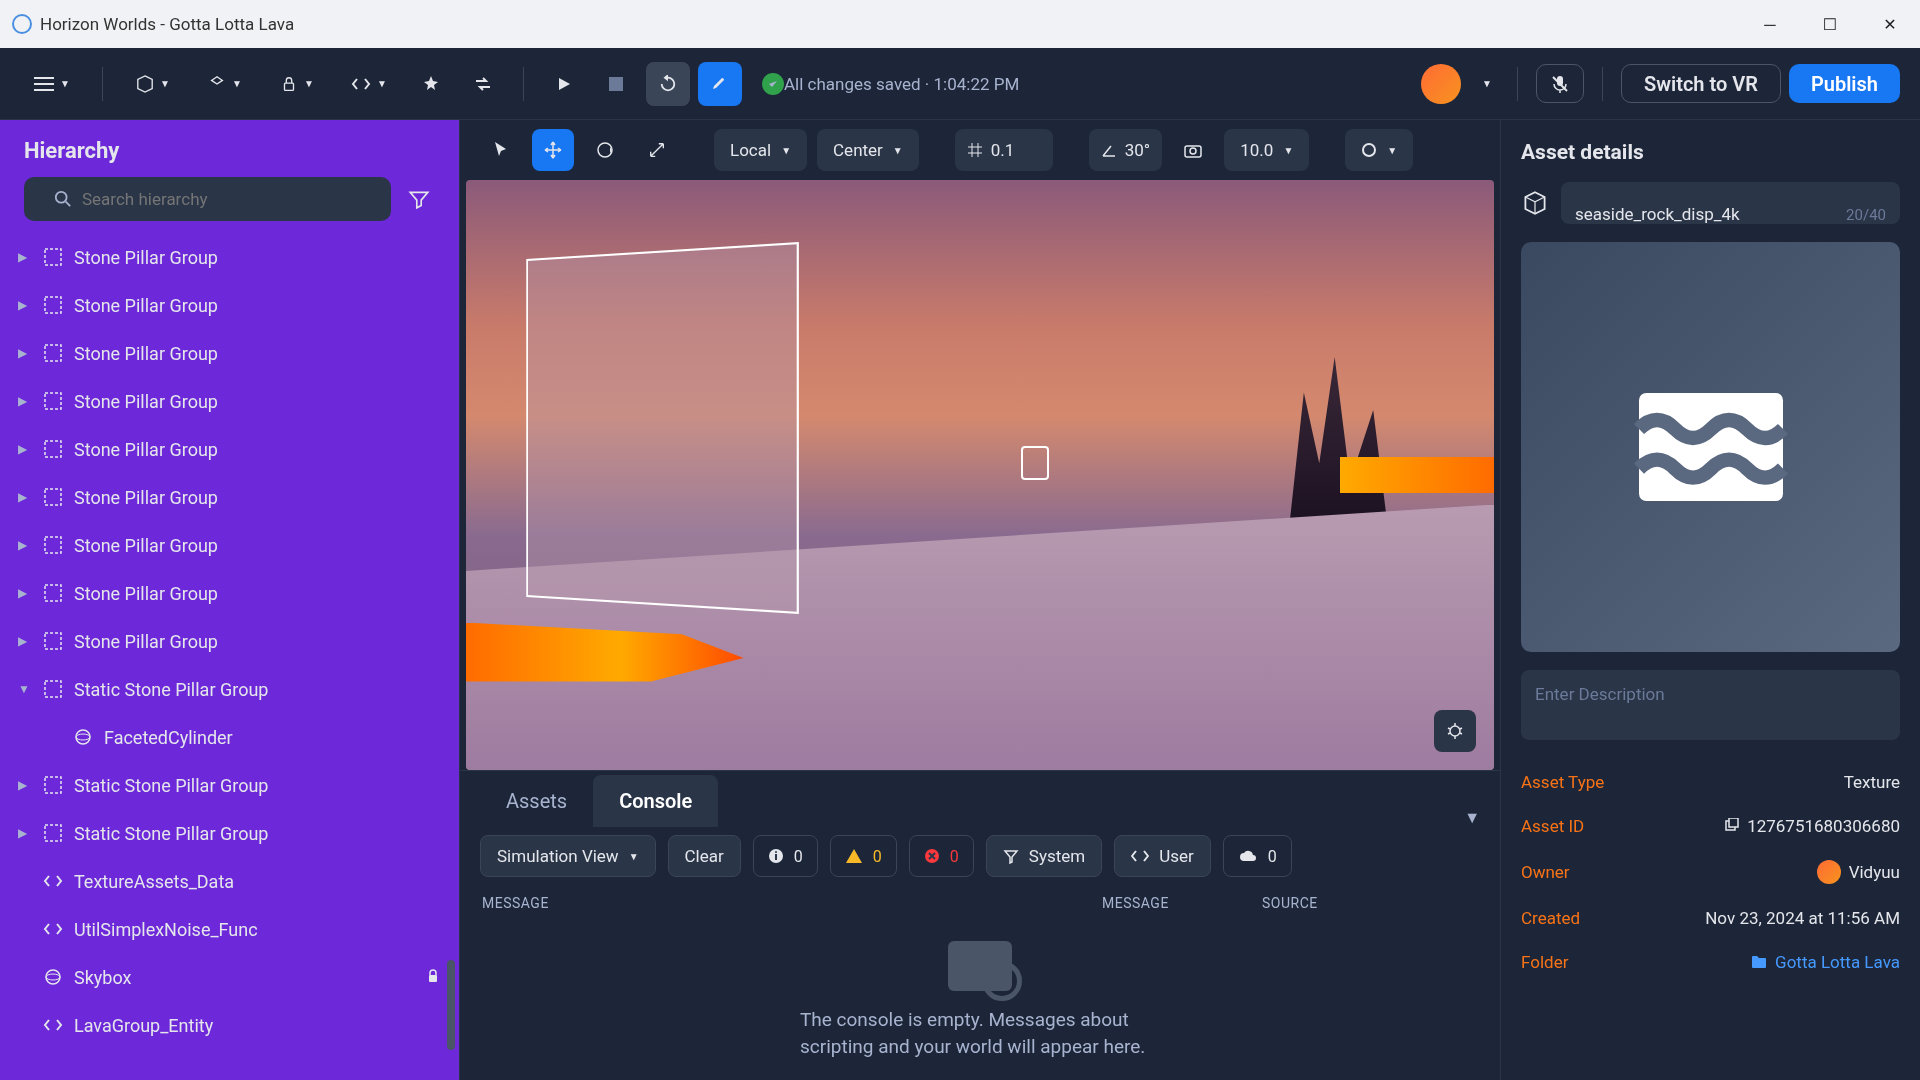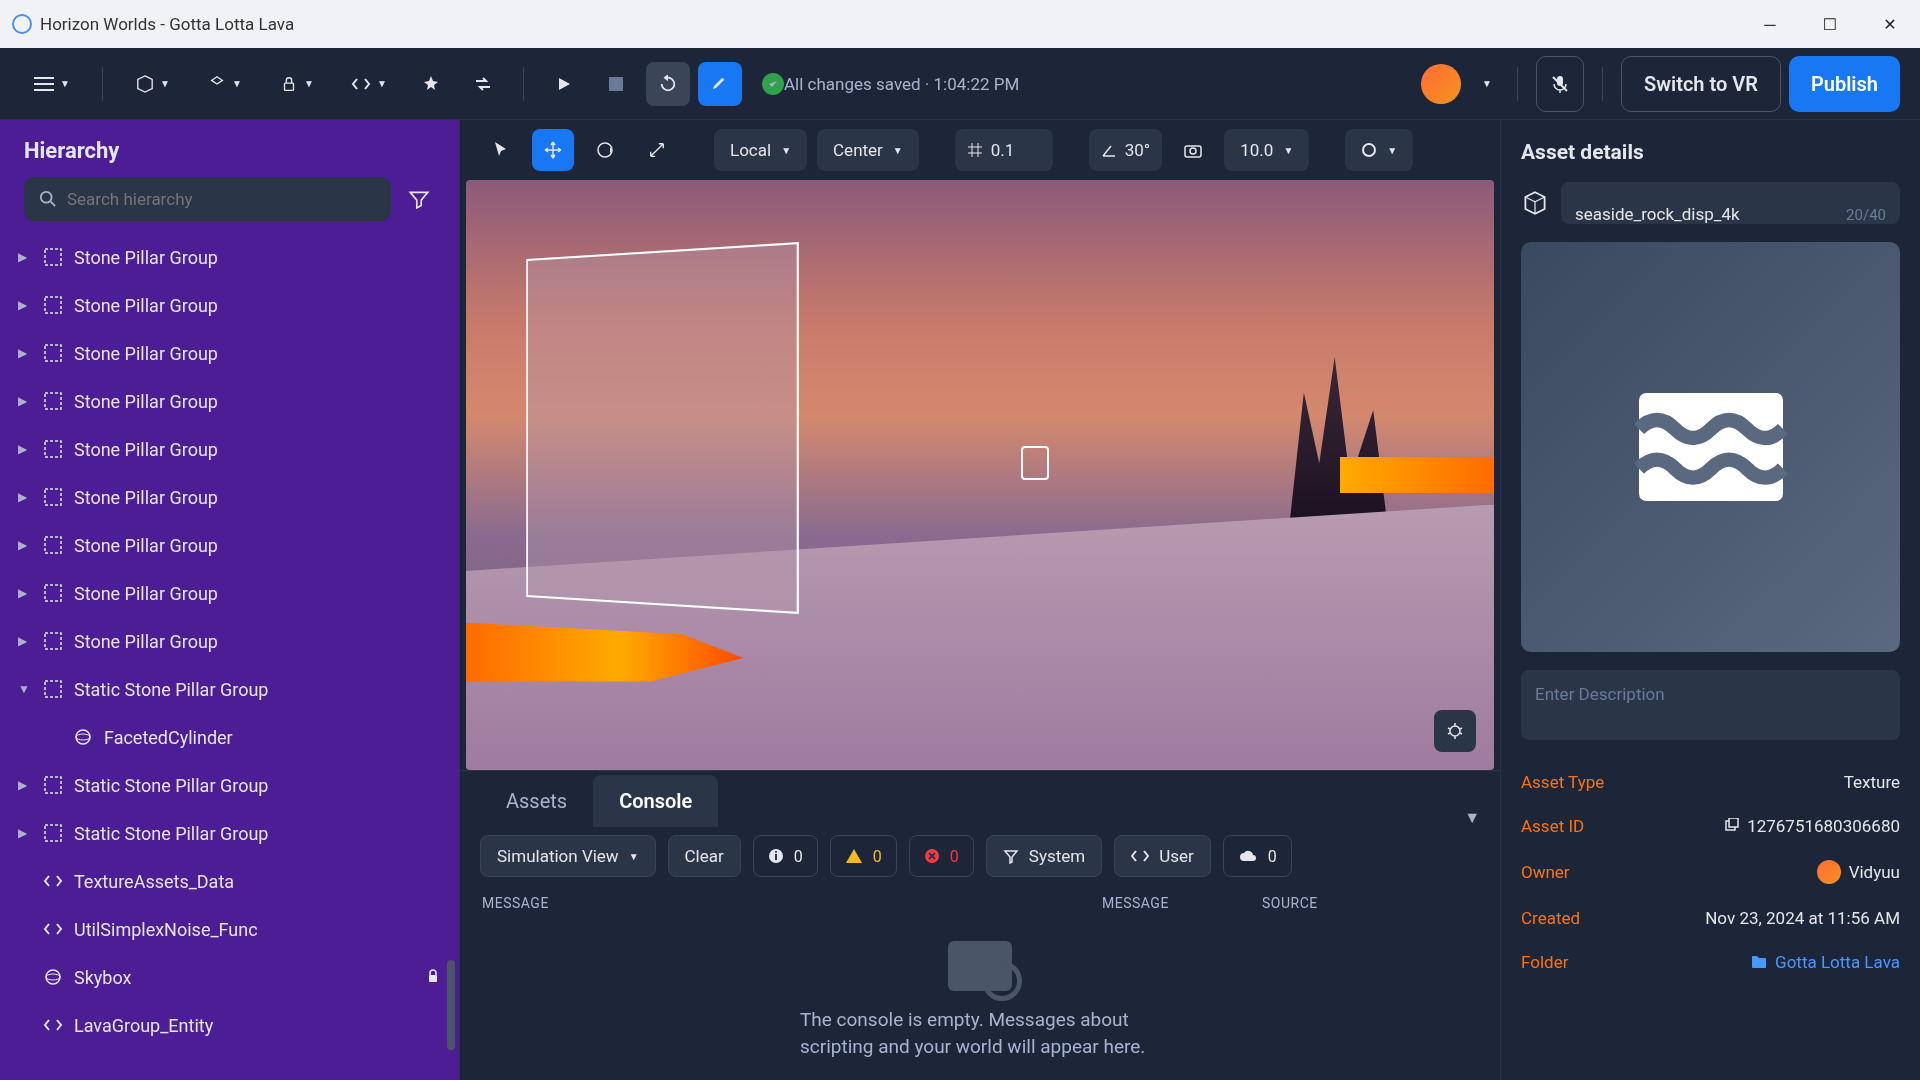--- a/index.html
+++ b/index.html
@@ -15,35 +15,35 @@
 
 .topbar { height: 72px; background: #1c2638; display: flex; align-items: center; padding: 0 20px; gap: 8px; border-bottom: 1px solid #2a3548; }
 .topbar .sep { width: 1px; height: 34px; background: #3a4558; margin: 0 10px; }
 .iconbtn { width: 44px; height: 44px; border-radius: 8px; background: transparent; display: flex; align-items: center; justify-content: center; cursor: pointer; color: #e4e6eb; }
 .iconbtn.dropdown { width: 64px; }
 .iconbtn.active { background: #1877f2; }
 .iconbtn .chev { margin-left: 6px; font-size: 10px; }
 .status { display: flex; align-items: center; color: #a8b3cf; font-size: 17px; padding: 0 12px; }
 .status-badge { width: 22px; height: 22px; border-radius: 50%; background: #31a24c; display: flex; align-items: center; justify-content: center; }
 .avatar { width: 40px; height: 40px; border-radius: 50%; background: linear-gradient(135deg, #ff6b35, #f7931e); }
-.pill { height: 56px; border-radius: 10px; display: flex; align-items: center; justify-content: center; font-size: 20px; font-weight: 600; padding: 0 22px; cursor: pointer; }
+.pill { height: 39px; border-radius: 10px; display: flex; align-items: center; justify-content: center; font-size: 20px; font-weight: 600; padding: 0 22px; cursor: pointer; }
 .pill.outline { border: 1px solid #4a5568; color: #e4e6eb; }
 .pill.primary { background: #1877f2; color: white; }
 .pill.darkbtn { width: 48px; padding: 0; background: #1c2638; border: 1px solid #4a5568; }
 
 
 .main { display: flex; height: calc(1080px - 48px - 72px); }
-.leftpanel { width: 460px; background: #4c1d95; display: flex; flex-direction: column; border-right: 1px solid #2a3548; }
+.leftpanel { width: 460px; background: #6d28d9; display: flex; flex-direction: column; border-right: 1px solid #2a3548; }
 .center { flex: 1; display: flex; flex-direction: column; background: #1c2638; }
 .rightpanel { width: 420px; background: #1c2638; border-left: 1px solid #2a3548; padding: 20px; overflow-y: auto; }
 
 
 .leftpanel h2 { font-size: 22px; font-weight: 700; padding: 18px 24px 14px; }
 .searchrow { display: flex; align-items: center; gap: 12px; padding: 0 24px 12px; }
-.searchbox { flex: 1; height: 44px; background: #2a3548; border-radius: 10px; display: flex; align-items: center; padding: 0 15px; gap: 10px; }
+.searchbox { flex: 1; height: 44px; background: #2a3548; border-radius: 10px; display: flex; align-items: center; padding: 0 30px; gap: 10px; }
 .searchbox input { background: transparent; border: none; outline: none; color: #a8b3cf; font-size: 17px; flex: 1; }
 .filterbtn { width: 32px; height: 32px; display: flex; align-items: center; justify-content: center; cursor: pointer; }
 .tree { flex: 1; overflow-y: auto; }
 .tree-item { display: flex; align-items: center; height: 48px; padding: 0 18px; gap: 10px; cursor: pointer; font-size: 18px; }
 .tree-item .arrow { width: 14px; font-size: 12px; color: #a8b3cf; }
 .tree-item .nodeicon { width: 22px; height: 22px; display: flex; align-items: center; justify-content: center; }
 .tree-item.indent1 { padding-left: 48px; }
 .tree-item .lock { margin-left: auto; }
 .scrollind { position: absolute; right: 4px; width: 8px; height: 90px; background: #4a5568; border-radius: 4px; bottom: 30px; }
 .leftpanel { position: relative; }

